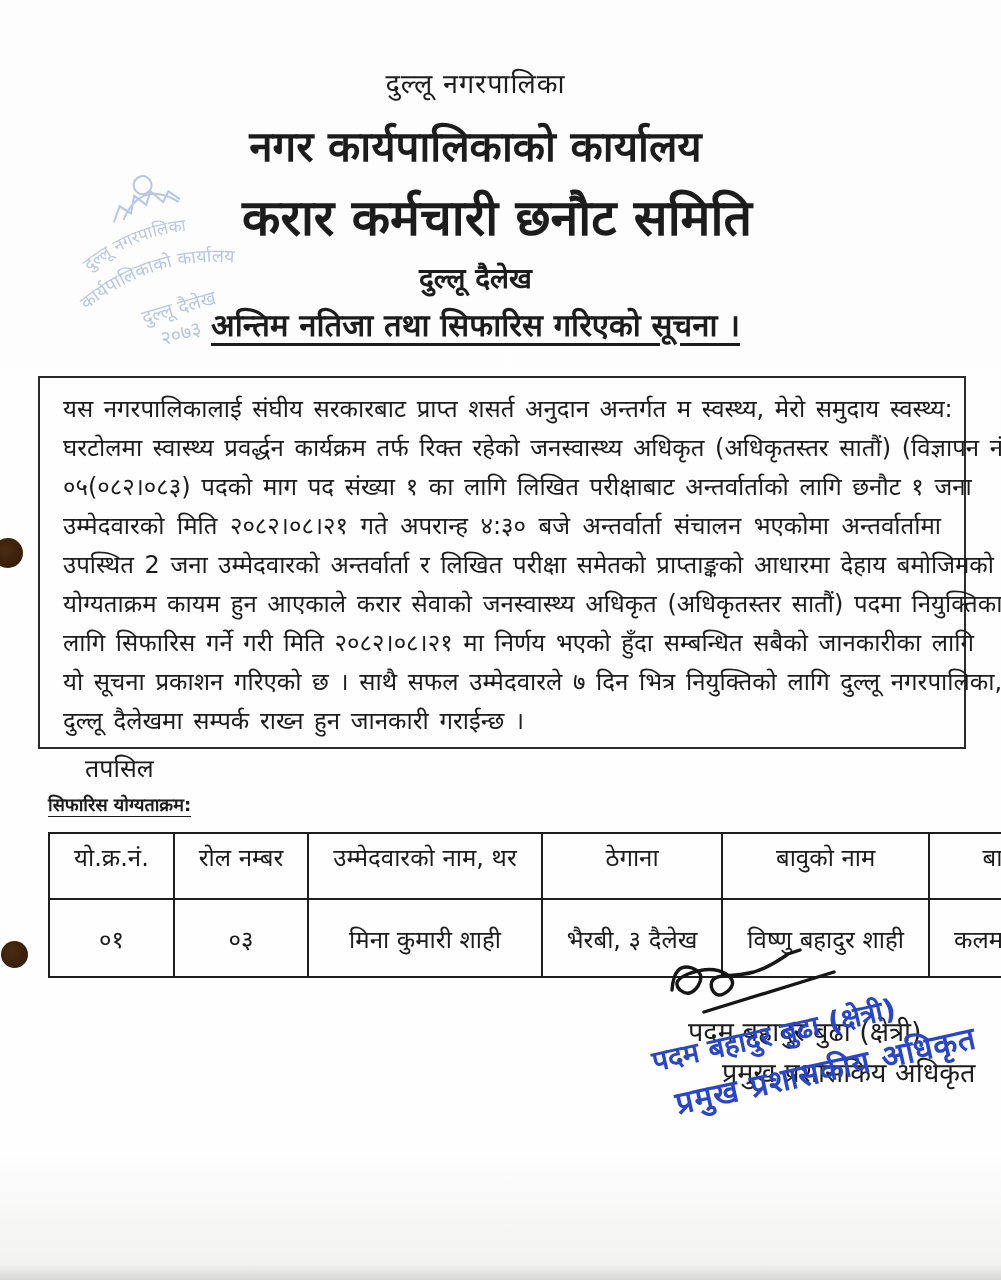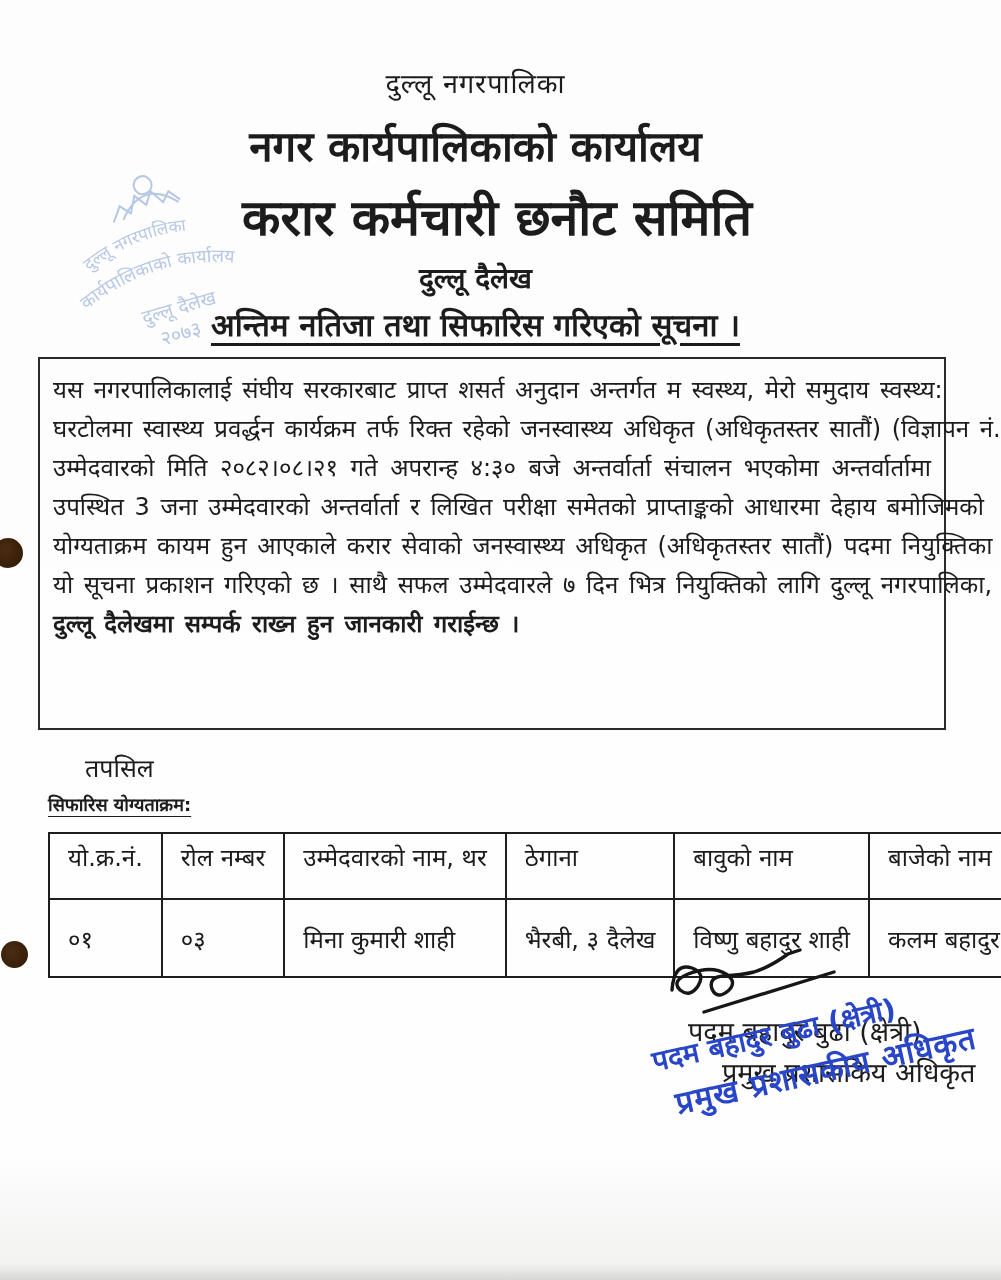--- a/index.html
+++ b/index.html
@@ -12,36 +12,36 @@
   }
   .paper{position:absolute;inset:0;background:linear-gradient(180deg,#fdfdfd 0%,#fefefe 90%,#f2f2f1 99%);}
   .center-line{position:absolute;left:0;right:50px;text-align:center;white-space:nowrap;}
   .h-org{top:64px;font-size:27px;letter-spacing:1px;}
   .h-office{top:116px;font-size:42px;font-weight:700;}
   .h-committee{top:182px;font-size:50px;font-weight:700;padding-left:43px;}
   .h-loc{top:258px;font-size:28px;font-weight:600;}
   .h-notice{top:303px;font-size:31px;font-weight:700;text-decoration:underline;text-underline-offset:7px;text-decoration-thickness:2.5px;}
 
   .body-box{
-    position:absolute;left:38px;top:357px;width:878px;height:345px;
+    position:absolute;left:38px;top:376px;width:878px;height:345px;
     border:2.5px solid #2b2b2b;background:transparent;
-    padding:12px 13px;font-size:24px;line-height:39px;
+    padding:12px 23px;font-size:24px;line-height:39px;
   }
   .bline{white-space:nowrap;text-align:justify;text-align-last:justify;word-spacing:3px;}
-  .bline.last{text-align-last:left;font-weight:bold;}
+  .bline.last{text-align-last:left;}
 
   .tapasil{position:absolute;left:85px;top:750px;font-size:25px;}
   .tbl-caption{position:absolute;left:48px;top:792px;font-size:18px;font-weight:600;text-decoration:underline;text-underline-offset:5px;}
 
   table.result{
     position:absolute;left:48px;top:832px;border-collapse:collapse;table-layout:fixed;
     font-size:24px;
   }
   table.result th, table.result td{
-    border:2.2px solid #1e1e1e;padding:6px 18px;font-weight:400;text-align:left;
+    border:2.2px solid #1e1e1e;padding:6px 24px;font-weight:400;text-align:center;
     overflow:hidden;white-space:nowrap;
   }
   table.result th{vertical-align:top;height:52px;}
   table.result td{vertical-align:middle;height:64px;}
 
   .sig-svg{position:absolute;left:662px;top:946px;}
   .sig-name{position:absolute;left:688px;top:1012px;font-size:27px;white-space:nowrap;}
   .sig-title{position:absolute;left:698px;top:1053px;font-size:27px;white-space:nowrap;margin-left:24px;}
   .sig-stamp{
     position:absolute;left:648px;top:1042px;width:370px;
@@ -88,23 +88,25 @@
         <textPath href="#arcB" startOffset="8">कार्यपालिकाको कार्यालय</textPath>
       </text>
       <text x="117" y="168" font-size="19" fill="#7d9bd0" text-anchor="middle">दुल्लू दैलेख</text>
       <text x="112" y="194" font-size="20" fill="#7d9bd0" text-anchor="middle">२०७३</text>
     </svg>
   </div>
 
   <div class="body-box">
     <div class="bline">यस नगरपालिकालाई संघीय सरकारबाट प्राप्त शसर्त अनुदान अन्तर्गत म स्वस्थ्य, मेरो समुदाय स्वस्थ्य:</div>
     <div class="bline">घरटोलमा स्वास्थ्य प्रवर्द्धन कार्यक्रम तर्फ रिक्त रहेको जनस्वास्थ्य अधिकृत (अधिकृतस्तर सातौं) (विज्ञापन नं.:</div>
+    <div class="bline">०५(०८२।०८३) पदको माग पद संख्या १ का लागि लिखित परीक्षाबाट अन्तर्वार्ताको लागि छनौट १ जना</div>
     <div class="bline">उम्मेदवारको मिति २०८२।०८।२१ गते अपरान्ह ४:३० बजे अन्तर्वार्ता संचालन भएकोमा अन्तर्वार्तामा</div>
-    <div class="bline">उपस्थित 3 जना उम्मेदवारको अन्तर्वार्ता र लिखित परीक्षा समेतको प्राप्ताङ्कको आधारमा देहाय बमोजिमको</div>
+    <div class="bline">उपस्थित 2 जना उम्मेदवारको अन्तर्वार्ता र लिखित परीक्षा समेतको प्राप्ताङ्कको आधारमा देहाय बमोजिमको</div>
     <div class="bline">योग्यताक्रम कायम हुन आएकाले करार सेवाको जनस्वास्थ्य अधिकृत (अधिकृतस्तर सातौं) पदमा नियुक्तिका</div>
+    <div class="bline">लागि सिफारिस गर्ने गरी मिति २०८२।०८।२१ मा निर्णय भएको हुँदा सम्बन्धित सबैको जानकारीका लागि</div>
     <div class="bline">यो सूचना प्रकाशन गरिएको छ ।  साथै सफल उम्मेदवारले ७ दिन भित्र नियुक्तिको लागि दुल्लू नगरपालिका,</div>
     <div class="bline last">दुल्लू दैलेखमा सम्पर्क राख्न  हुन जानकारी गराईन्छ ।</div>
   </div>
 
   <div class="tapasil">तपसिल</div>
   <div class="tbl-caption">सिफारिस योग्यताक्रम:</div>
 
   <table class="result">
     <colgroup>
       <col style="width:86px">

